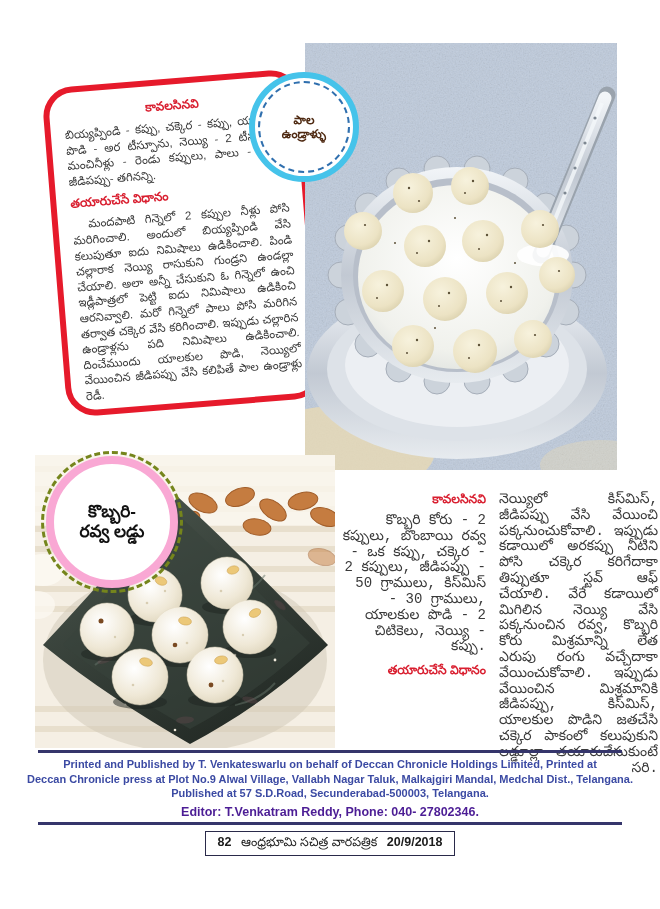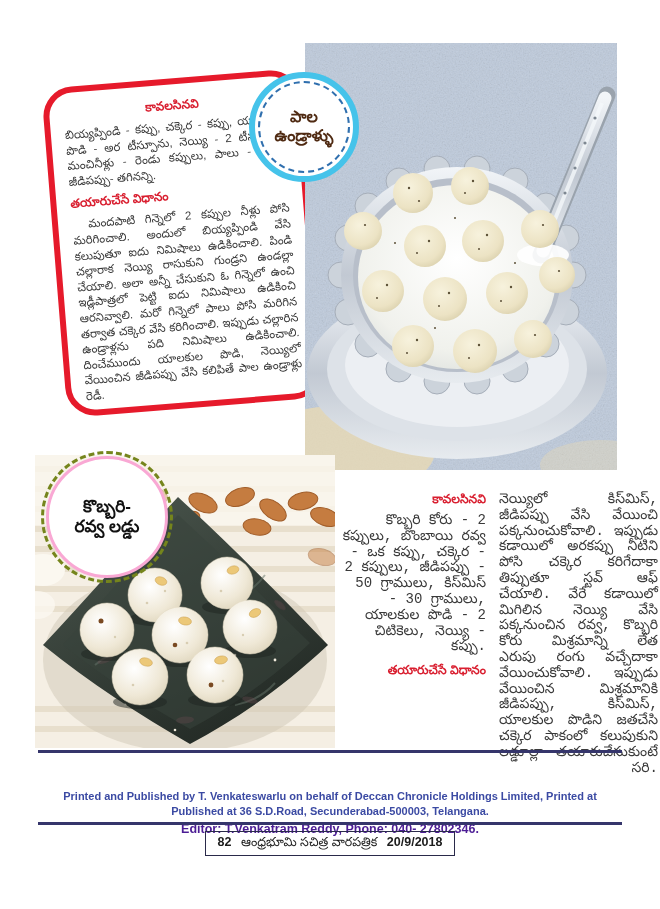--- a/index.html
+++ b/index.html
@@ -21,42 +21,42 @@
   .rb-text.indent{text-indent:16px;}
 
   
   .photo-top{position:absolute;left:305px;top:43px;width:312px;height:427px;z-index:2;line-height:0;}
   .photo-bottom{position:absolute;left:35px;top:455px;width:300px;height:293px;z-index:2;line-height:0;}
 
   
   .badge{position:absolute;border-radius:50%;background:#ffffff;display:flex;flex-direction:column;
          align-items:center;justify-content:center;text-align:center;z-index:5;overflow:hidden;}
   .badge-top{left:249px;top:72px;width:98px;height:98px;border:6px solid #45c3ea;
-             color:#4f2a12;font-weight:bold;font-size:16px;line-height:1.18;}
+             color:#4f2a12;font-weight:bold;font-size:12px;line-height:1.18;}
   .badge-top::before{content:"";position:absolute;inset:3px;border:2.5px dashed #2f6fae;border-radius:50%;}
-  .badge-bottom{left:46px;top:456px;width:116px;height:116px;border:3px solid #f9a8d4;
+  .badge-bottom{left:46px;top:456px;width:116px;height:116px;border:8px solid #f9a8d4;
                 outline:3px dashed #75851c;outline-offset:2px;
                 color:#111111;font-weight:bold;font-size:17px;line-height:1.2;}
 
   
   .recipe-bottom{position:absolute;left:340px;top:492px;width:318px;display:flex;gap:13px;z-index:1;}
   .col1{width:146px;}
   .col2{width:159px;}
   .cb-head{color:#d91f30;font-weight:bold;font-size:12.3px;text-align:right;margin:0 0 4px 0;}
   .cb-head.mt{margin-top:8px;}
   .cb-text{margin:0;font-size:14px;line-height:15.8px;color:#3a3a3a;font-family:Liberation Mono, monospace;}
   .cb-ing{text-align:right;}
   .cb-just{text-align:justify;}
   .cb-last-right{text-align:justify;text-align-last:right;}
 
   
   .rule{position:absolute;left:38px;width:584px;height:2.5px;background:#35356b;z-index:3;}
   .rule-top{top:750px;}
   .rule-bottom{top:822px;}
-  .footer{position:absolute;left:0;top:757px;width:660px;text-align:center;z-index:3;margin-top:32px;}
+  .footer{position:absolute;left:0;top:757px;width:660px;text-align:center;z-index:3;}
   .f-line{font-weight:bold;font-size:11px;line-height:14.5px;color:#3b4aa3;}
   .f-editor{font-weight:bold;font-size:12.5px;color:#4c1d95;margin-top:4px;}
   .page-info-wrap{position:absolute;left:0;top:831px;width:660px;text-align:center;z-index:3;}
   .page-info{display:inline-block;border:1.5px solid #2a2a4a;padding:3px 12px;font-size:12.5px;color:#1c1c1c;}
   .pi-num,.pi-date{font-weight:bold;}
   .pi-title{margin:0 6px;}
 </style>
 </head>
 <body>
 
@@ -311,21 +311,22 @@
       <div class="cb-head mt">తయారుచేసే విధానం</div>
     </div>
     <div class="col2">
       <p class="cb-text cb-last-right">నెయ్యిలో కిస్‌మిస్, జీడిపప్పు వేసి వేయించి పక్కనుంచుకోవాలి. ఇప్పుడు కడాయిలో అరకప్పు నీటిని పోసి చక్కెర కరిగేదాకా తిప్పుతూ స్టవ్ ఆఫ్ చేయాలి. వేరే కడాయిలో మిగిలిన నెయ్యి వేసి పక్కనుంచిన రవ్వ, కొబ్బరి కోరు మిశ్రమాన్ని లేత ఎరుపు రంగు వచ్చేదాకా వేయించుకోవాలి. ఇప్పుడు వేయించిన మిశ్రమానికి జీడిపప్పు, కిస్‌మిస్, యాలకుల పొడిని జతచేసి చక్కెర పాకంలో కలుపుకుని లడ్డూల్లా తయారుచేసుకుంటే సరి.</p>
     </div>
   </div>
 
   <div class="rule rule-top"></div>
   <div class="footer">
     <div class="f-line">Printed and Published by T. Venkateswarlu on behalf of Deccan Chronicle Holdings Limited, Printed at</div>
-    <div class="f-line">Published at 36 S.D.Road, Secunderabad-500003, Telangana.</div>
+    <div class="f-line">Deccan Chronicle press at Plot No.9 Alwal Village, Vallabh Nagar Taluk, Malkajgiri Mandal, Medchal Dist., Telangana.</div>
+    <div class="f-line">Published at 57 S.D.Road, Secunderabad-500003, Telangana.</div>
     <div class="f-editor">Editor: T.Venkatram Reddy,  Phone: 040- 27802346.</div>
   </div>
   <div class="rule rule-bottom"></div>
   <div class="page-info-wrap">
     <div class="page-info">
       <span class="pi-num">82</span>
       <span class="pi-title">ఆంధ్రభూమి సచిత్ర వారపత్రిక</span>
       <span class="pi-date">20/9/2018</span>
     </div>
   </div>

